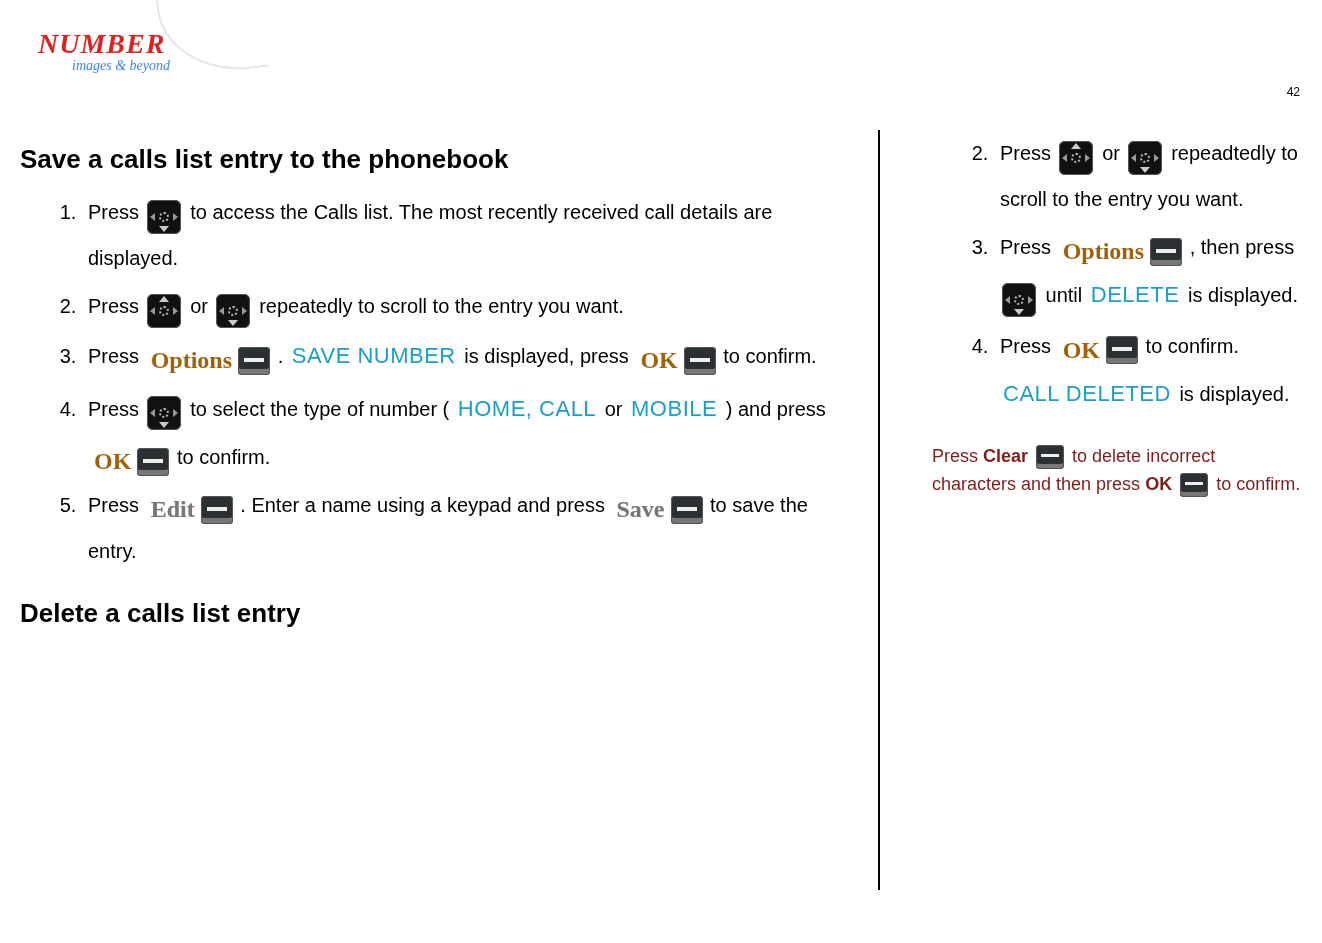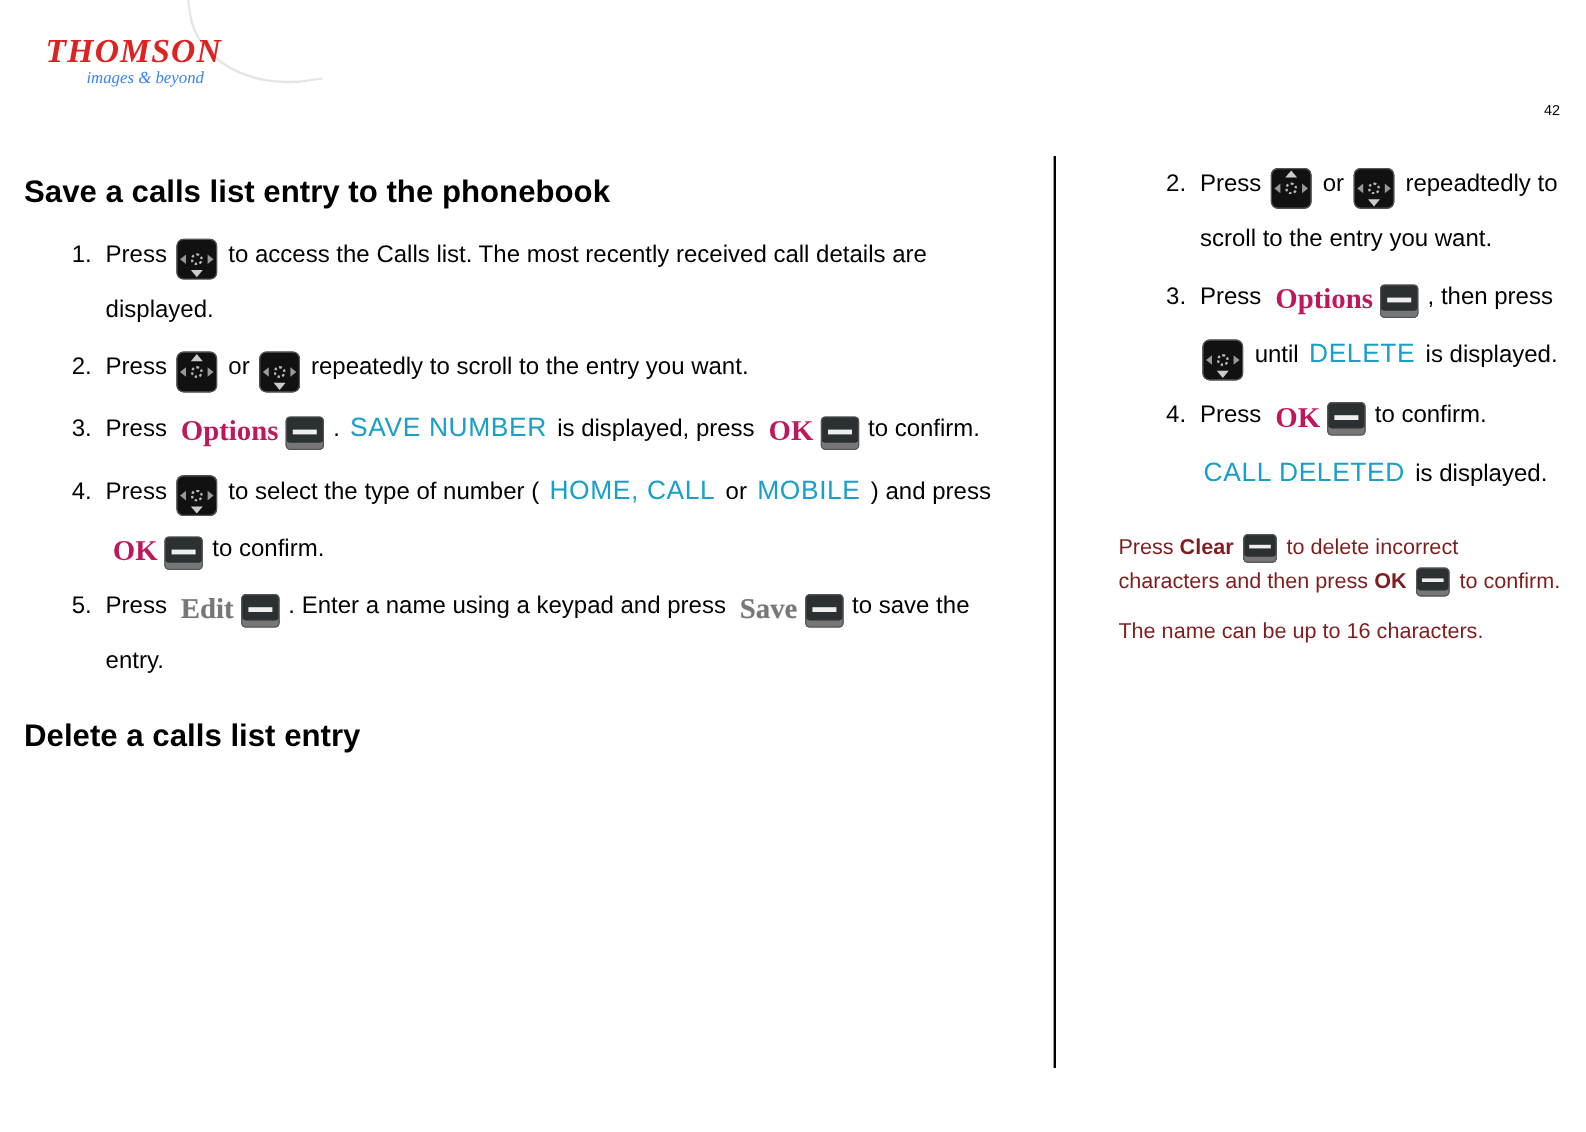--- a/index.html
+++ b/index.html
@@ -125,21 +125,21 @@
     display:inline-flex;
     align-items:center;
     vertical-align: middle;
     margin: 0 2px -6px 2px;
     height: 34px;
   }
   .soft-btn-label {
     font-family: Georgia, 'Times New Roman', serif;
     font-size: 24px;
     font-weight: bold;
-    color: #be185d;
+    color: #a16207;
     padding-right: 6px;
     padding-left: 4px;
   }
   .soft-btn-label.gray { color: #777; text-shadow: 0 0 1px #ccc; }
   .soft-key {
     display:inline-block;
     width:32px;height:28px;
     background:#2b3033;
     border-radius:4px;
     position:relative;
@@ -174,21 +174,21 @@
   .clr-key .bar{position:absolute;left:5px;right:5px;top:9px;height:3px;background:#eee;}
   .tip-strong{ font-weight:bold; }
 </style>
 </head>
 <body>
 
 <div class="page">
 
   <div class="logo-box">
     <div class="logo-swoosh"></div>
-    <div class="logo-brand">THOMSON</div>
+    <div class="logo-brand">NUMBER</div>
     <div class="logo-tag">images &amp; beyond</div>
   </div>
 
   <div class="page-num">42</div>
 
   <div class="columns">
 
     <div class="col-left">
 
       <h2>Save a calls list entry to the phonebook</h2>
@@ -307,18 +307,17 @@
       <div class="tip-box">
         <div>
           <span>Press </span>
           <span class="tip-strong">Clear</span>
           <span class="clr-key"><span class="bar"></span></span>
           <span> to delete incorrect characters and then press </span>
           <span class="tip-strong">OK</span>
           <span class="clr-key"><span class="bar"></span></span>
           <span> to confirm.</span>
         </div>
-        <div style="margin-top:14px">The name can be up to 16 characters.</div>
       </div>
 
     </div>
   </div>
 </div>
 
 </body></html>

